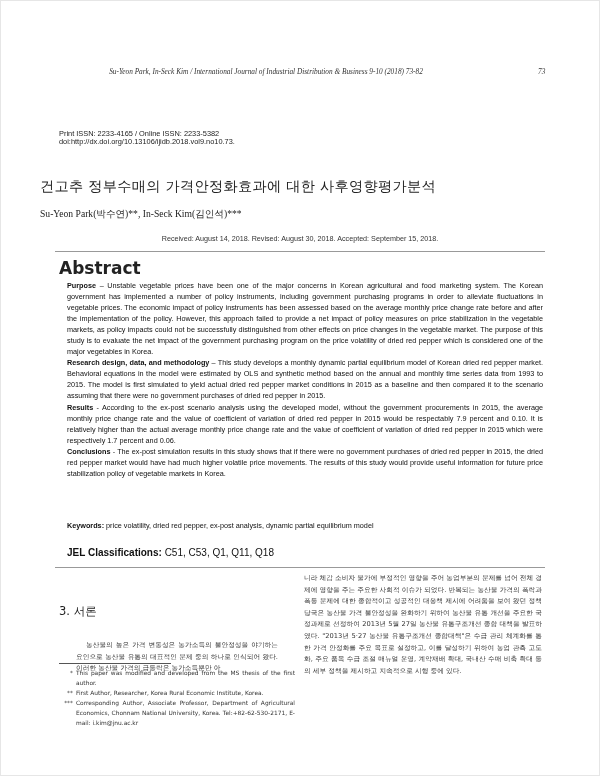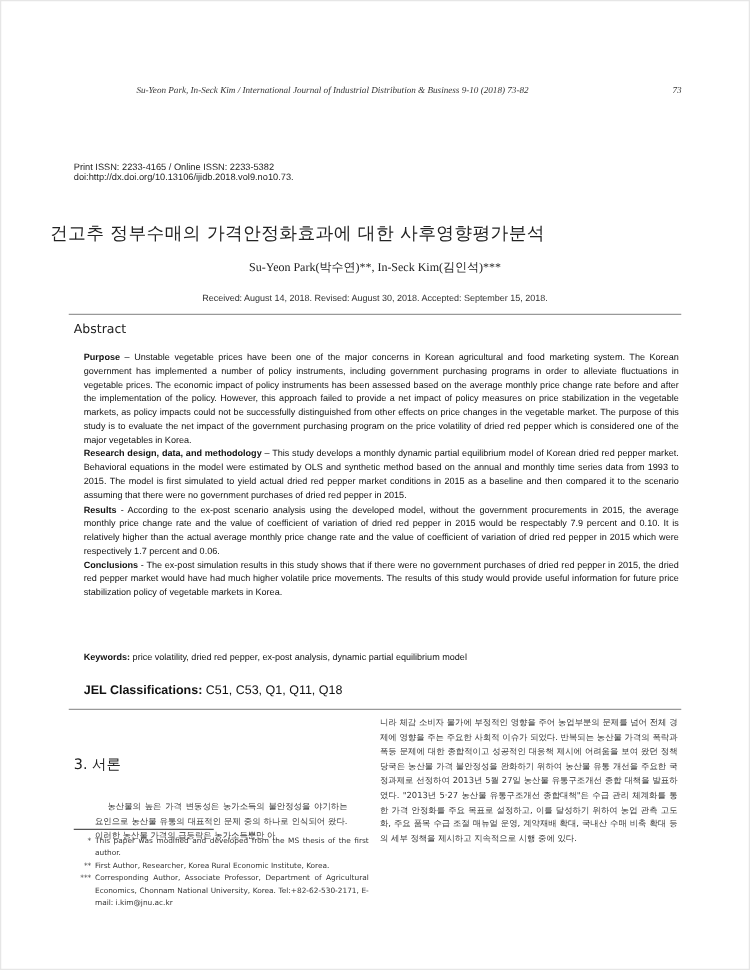--- a/index.html
+++ b/index.html
@@ -19,27 +19,27 @@
   .title {
     position: absolute; top: 123px; left: 40px; width: 520px; text-align: center;
     font-family: "Liberation Serif", serif; font-size: 15.3px; line-height: 21px; color: #111;
   }
   .title sup { font-size: 8px; }
   .title-ko {
     position: absolute; top: 177px; left: 40px; width: 520px; text-align: left;
     font-family: "DejaVu Sans", sans-serif; font-size: 14.2px; color: #222; letter-spacing: 0.3px;
   }
   .authors {
-    position: absolute; top: 208px; left: 40px; width: 520px; text-align: center;
+    position: absolute; top: 208px; left: 40px; width: 520px; 
     font-family: "Liberation Serif", serif; font-size: 9.6px; color: #222;
   }
   .dates { position: absolute; top: 234px; left: 40px; width: 520px; text-align: center; font-size: 7.2px; color: #333; }
   .rule-top { position: absolute; top: 251px; left: 55px; width: 490px; height: 1px; background: #999; }
   .abstract-heading {
-    position: absolute; top: 258px; left: 59px; font-family: "DejaVu Sans", sans-serif; font-size: 10px; color: #222; font-weight: normal;
+    position: absolute; top: 258px; left: 59px; font-family: "DejaVu Sans", sans-serif; font-size: 17px; color: #222; font-weight: bold;
   }
   .abstract-body {
     position: absolute; top: 280px; left: 67px; width: 476px; font-size: 7.25px; line-height: 11.05px; text-align: justify; color: #111;
   }
   .abstract-body p { margin: 0; }
   .abstract-body b { font-weight: bold; }
   .keywords { position: absolute; top: 521px; left: 67px; width: 476px; font-size: 7.25px; color: #111; }
   .jel { position: absolute; top: 547px; left: 67px; width: 476px; font-size: 10px; color: #111; }
   .rule-bottom { position: absolute; top: 567px; left: 55px; width: 490px; height: 1px; background: #999; }
   .sec-heading {

